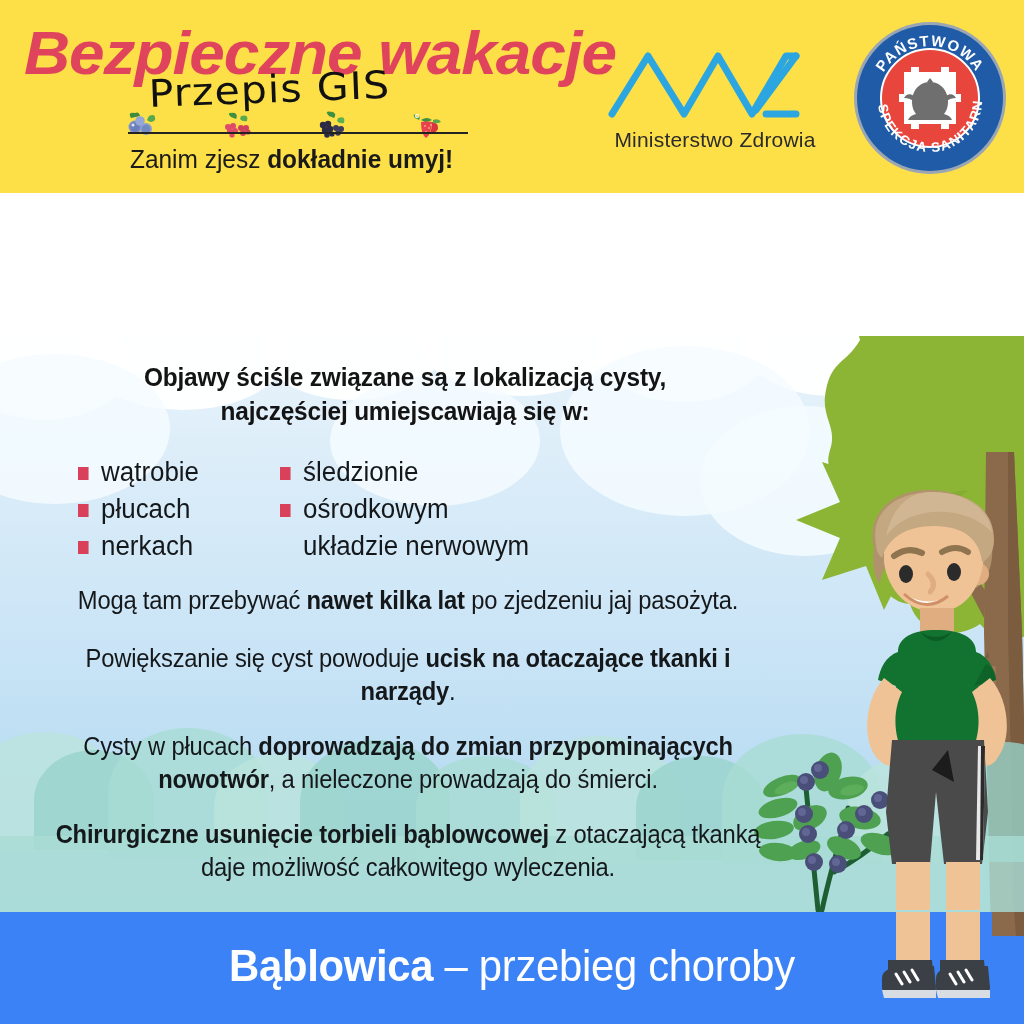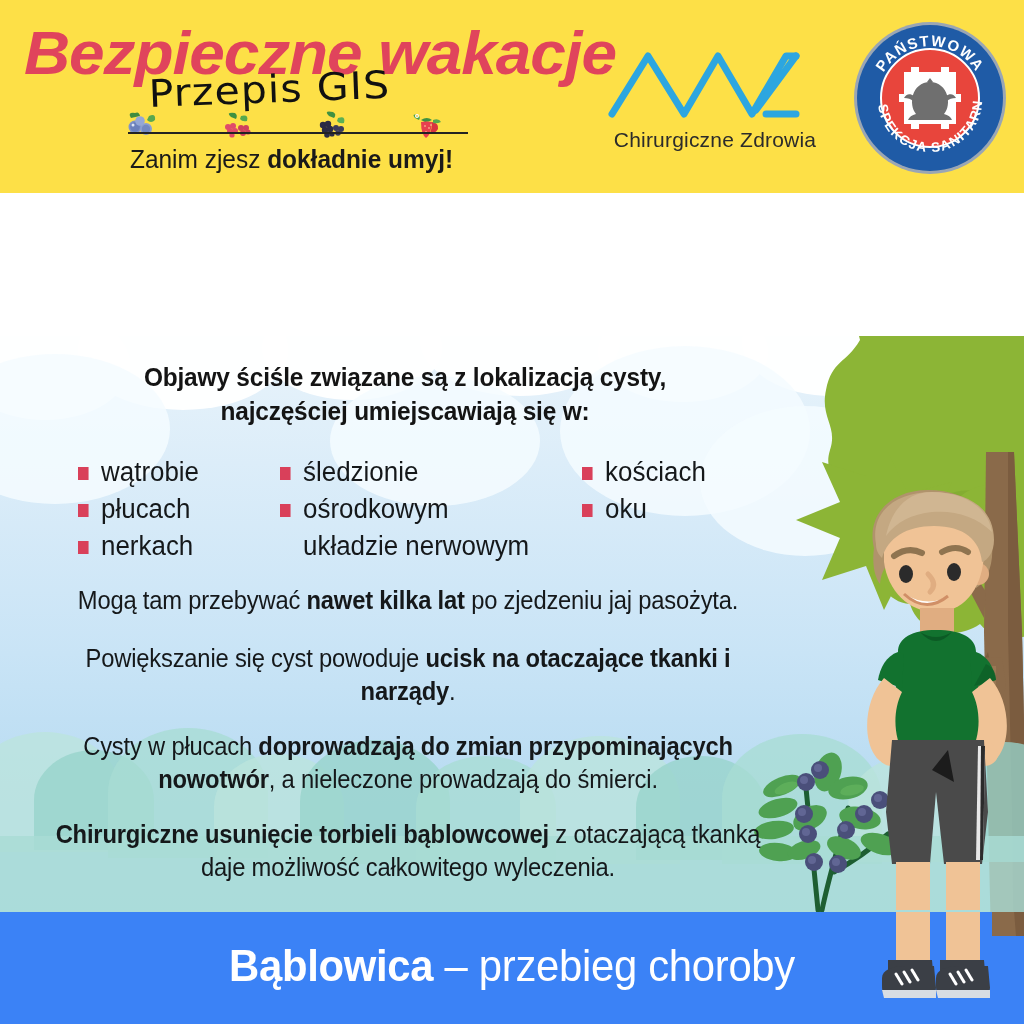--- a/index.html
+++ b/index.html
@@ -203,21 +203,21 @@
         <span>Zanim zjesz </span><b>dokładnie umyj!</b>
       </div>
     </div>
 
     <div class="mz-logo">
       <svg width="230" height="86" viewBox="0 0 230 86">
         <polyline points="12,74 48,16 84,74 118,16 152,74 186,16 196,16" fill="none" stroke="#2ca6e0" stroke-width="7" stroke-linejoin="round" stroke-linecap="round"></polyline>
         <line x1="196" y1="16" x2="156" y2="70" stroke="#2ca6e0" stroke-width="7" stroke-linecap="round"></line>
         <line x1="166" y1="74" x2="196" y2="74" stroke="#2ca6e0" stroke-width="7" stroke-linecap="round"></line>
       </svg>
-      <div class="mz-caption">Chirurgiczne Zdrowia</div>
+      <div class="mz-caption">Ministerstwo Zdrowia</div>
     </div>
 
     <div class="pis-logo">
       <svg width="156" height="156" viewBox="0 0 156 156">
         <defs>
           <path id="arcTop" d="M 24 80 A 54 54 0 0 1 132 80"></path>
           <path id="arcBot" d="M 26 80 A 52 52 0 0 0 130 80"></path>
         </defs>
         <circle cx="78" cy="78" r="76" fill="#9aa6b4"></circle>
         <circle cx="78" cy="78" r="73" fill="#1f5ba6"></circle>
@@ -422,24 +422,20 @@
       <div class="bcol bcol1">
         <div class="bitem"><span class="sq"></span><span>wątrobie</span></div>
         <div class="bitem"><span class="sq"></span><span>płucach</span></div>
         <div class="bitem"><span class="sq"></span><span>nerkach</span></div>
       </div>
       <div class="bcol bcol2">
         <div class="bitem"><span class="sq"></span><span>śledzionie</span></div>
         <div class="bitem"><span class="sq"></span><span>ośrodkowym</span></div>
         <div class="bitem nodot"><span>układzie nerwowym</span></div>
       </div>
-      <div class="bcol bcol3">
-        <div class="bitem"><span class="sq"></span><span>kościach</span></div>
-        <div class="bitem"><span class="sq"></span><span>oku</span></div>
-      </div>
     </div>
 
     <div class="paras">
       <div class="para p1">
         <span>Mogą tam przebywać </span><b>nawet kilka lat</b><span> po zjedzeniu jaj pasożyta.</span>
       </div>
       <div class="para p2">
         <span>Powiększanie się cyst powoduje </span><b>ucisk na otaczające tkanki i narządy</b><span>.</span>
       </div>
       <div class="para p3">

